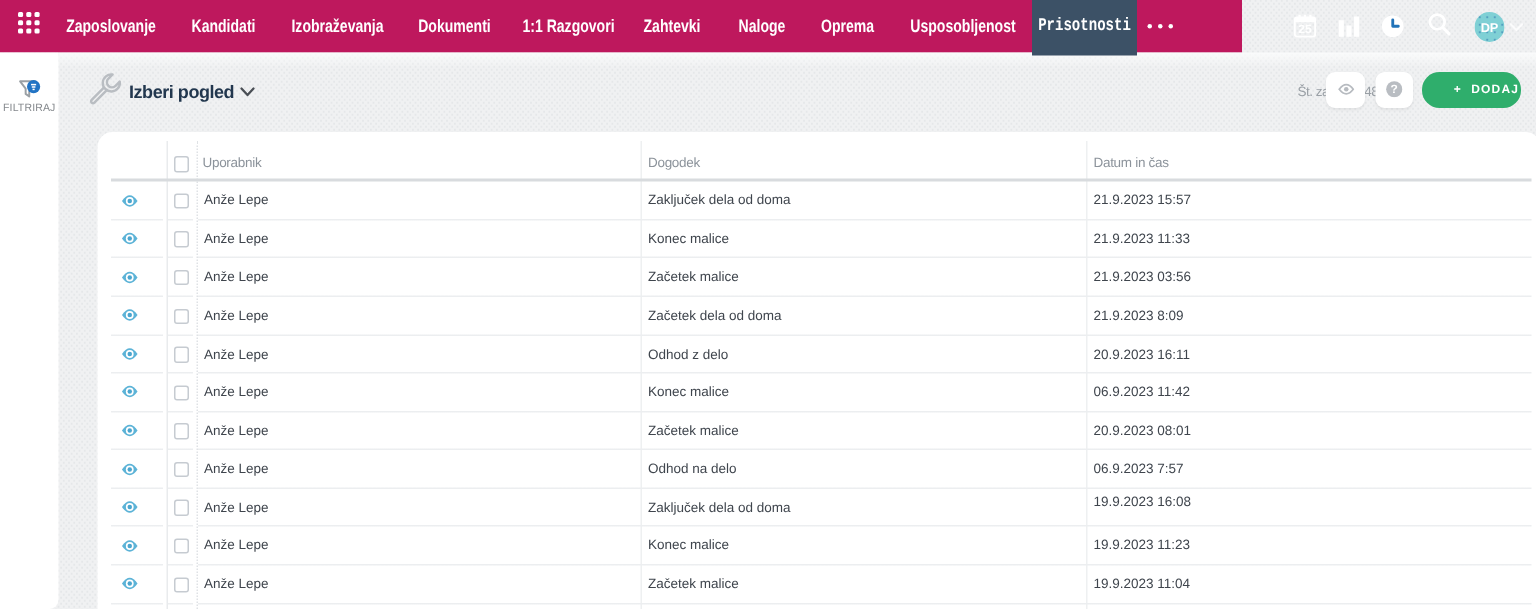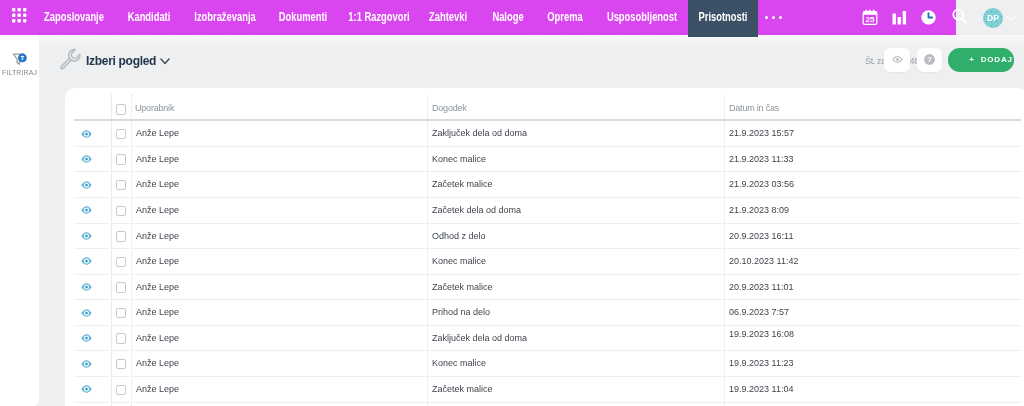--- a/index.html
+++ b/index.html
@@ -10,24 +10,24 @@
     background-image:
       radial-gradient(circle, #e5e7e9 0.5px, rgba(229,231,233,0) 0.75px),
       radial-gradient(circle, #e5e7e9 0.5px, rgba(229,231,233,0) 0.75px);
     background-size:3.5px 4px;
     background-position:0.5px 0.5px, 2.25px 2.5px;
     position:relative;
   }
   .abs { position:absolute; }
 
   
-  #nav { position:absolute; left:0; top:0; width:956px; height:35px; background:#d946ef; }
+  #nav { position:absolute; left:0; top:0; width:828px; height:35px; background:#be185d; }
   .navlbl { position:absolute; top:0; height:35px; line-height:35px; color:#fff;
             font-size:12px; font-weight:700; transform:translateX(-50%) scaleX(0.78); white-space:nowrap; }
-  #tab { position:absolute; left:688px; top:0; width:70px; height:36.5px; background:#3c5166; z-index:2; }
+  #tab { position:absolute; left:688px; top:0; width:70px; height:36.5px; background:#3c5166; z-index:2;font-family:Liberation Mono, monospace; }
   #tab span { position:absolute; left:50%; transform:translateX(-50%) scaleX(0.78); top:0; height:35px; line-height:35px;
               color:#fff; font-size:12px; font-weight:700; white-space:nowrap;}
   .dot3 { position:absolute; top:16px; width:3.4px; height:3.4px; border-radius:50%; background:#fff; }
 
   
   #izberi { position:absolute; left:86px; top:54px; font-size:12px; font-weight:700; letter-spacing:-0.3px; color:#22374e; }
   #zapisov { position:absolute; left:817px; top:56px; font-size:9px; letter-spacing:-0.35px; color:#9aa0a6; white-space:nowrap;margin-left:48px; }
   .toolbtn { position:absolute; top:48px; height:23.5px; background:#fff; border-radius:6px;
              box-shadow:0 1px 2px rgba(0,0,0,0.06); }
   #btn-add { position:absolute; left:948px; top:48.3px; width:66px; height:23.3px; border-radius:11.7px;
@@ -218,40 +218,40 @@
     <span class="ctxt" style="left:664px;top:144.0px">20.9.2023 16:11</span>
     <div class="hline" style="top:160.6px"></div>
     <svg class="eye" style="top:168.8px" width="11" height="10" viewBox="0 0 11 10">
       <path d="M0.3 5 Q5.5 -2.6 10.7 5 Q5.5 12.6 0.3 5 Z" fill="#5cb3d7"></path>
       <circle cx="5.5" cy="5" r="2.6" fill="#fff"></circle>
       <circle cx="5.5" cy="5" r="1.5" fill="#4ba6cf"></circle>
     </svg>
     <div class="cb" style="top:169.1px"></div>
     <span class="ctxt" style="left:71px;top:169.5px">Anže Lepe</span>
     <span class="ctxt" style="left:367px;top:169.5px">Konec malice</span>
-    <span class="ctxt" style="left:664px;top:169.5px">20.10.2023 11:42</span>
+    <span class="ctxt" style="left:664px;top:169.5px">06.9.2023 11:42</span>
     <div class="hline" style="top:186.1px"></div>
     <svg class="eye" style="top:194.4px" width="11" height="10" viewBox="0 0 11 10">
       <path d="M0.3 5 Q5.5 -2.6 10.7 5 Q5.5 12.6 0.3 5 Z" fill="#5cb3d7"></path>
       <circle cx="5.5" cy="5" r="2.6" fill="#fff"></circle>
       <circle cx="5.5" cy="5" r="1.5" fill="#4ba6cf"></circle>
     </svg>
     <div class="cb" style="top:194.7px"></div>
     <span class="ctxt" style="left:71px;top:195.1px">Anže Lepe</span>
     <span class="ctxt" style="left:367px;top:195.1px">Začetek malice</span>
-    <span class="ctxt" style="left:664px;top:195.1px">20.9.2023 11:01</span>
+    <span class="ctxt" style="left:664px;top:195.1px">20.9.2023 08:01</span>
     <div class="hline" style="top:211.7px"></div>
     <svg class="eye" style="top:220.0px" width="11" height="10" viewBox="0 0 11 10">
       <path d="M0.3 5 Q5.5 -2.6 10.7 5 Q5.5 12.6 0.3 5 Z" fill="#5cb3d7"></path>
       <circle cx="5.5" cy="5" r="2.6" fill="#fff"></circle>
       <circle cx="5.5" cy="5" r="1.5" fill="#4ba6cf"></circle>
     </svg>
     <div class="cb" style="top:220.3px"></div>
     <span class="ctxt" style="left:71px;top:220.7px">Anže Lepe</span>
-    <span class="ctxt" style="left:367px;top:220.7px">Prihod na delo</span>
+    <span class="ctxt" style="left:367px;top:220.7px">Odhod na delo</span>
     <span class="ctxt" style="left:664px;top:220.7px">06.9.2023 7:57</span>
     <div class="hline" style="top:237.3px"></div>
     <svg class="eye" style="top:245.5px" width="11" height="10" viewBox="0 0 11 10">
       <path d="M0.3 5 Q5.5 -2.6 10.7 5 Q5.5 12.6 0.3 5 Z" fill="#5cb3d7"></path>
       <circle cx="5.5" cy="5" r="2.6" fill="#fff"></circle>
       <circle cx="5.5" cy="5" r="1.5" fill="#4ba6cf"></circle>
     </svg>
     <div class="cb" style="top:245.8px"></div>
     <span class="ctxt" style="left:71px;top:246.2px">Anže Lepe</span>
     <span class="ctxt" style="left:367px;top:246.2px">Zaključek dela od doma</span>

